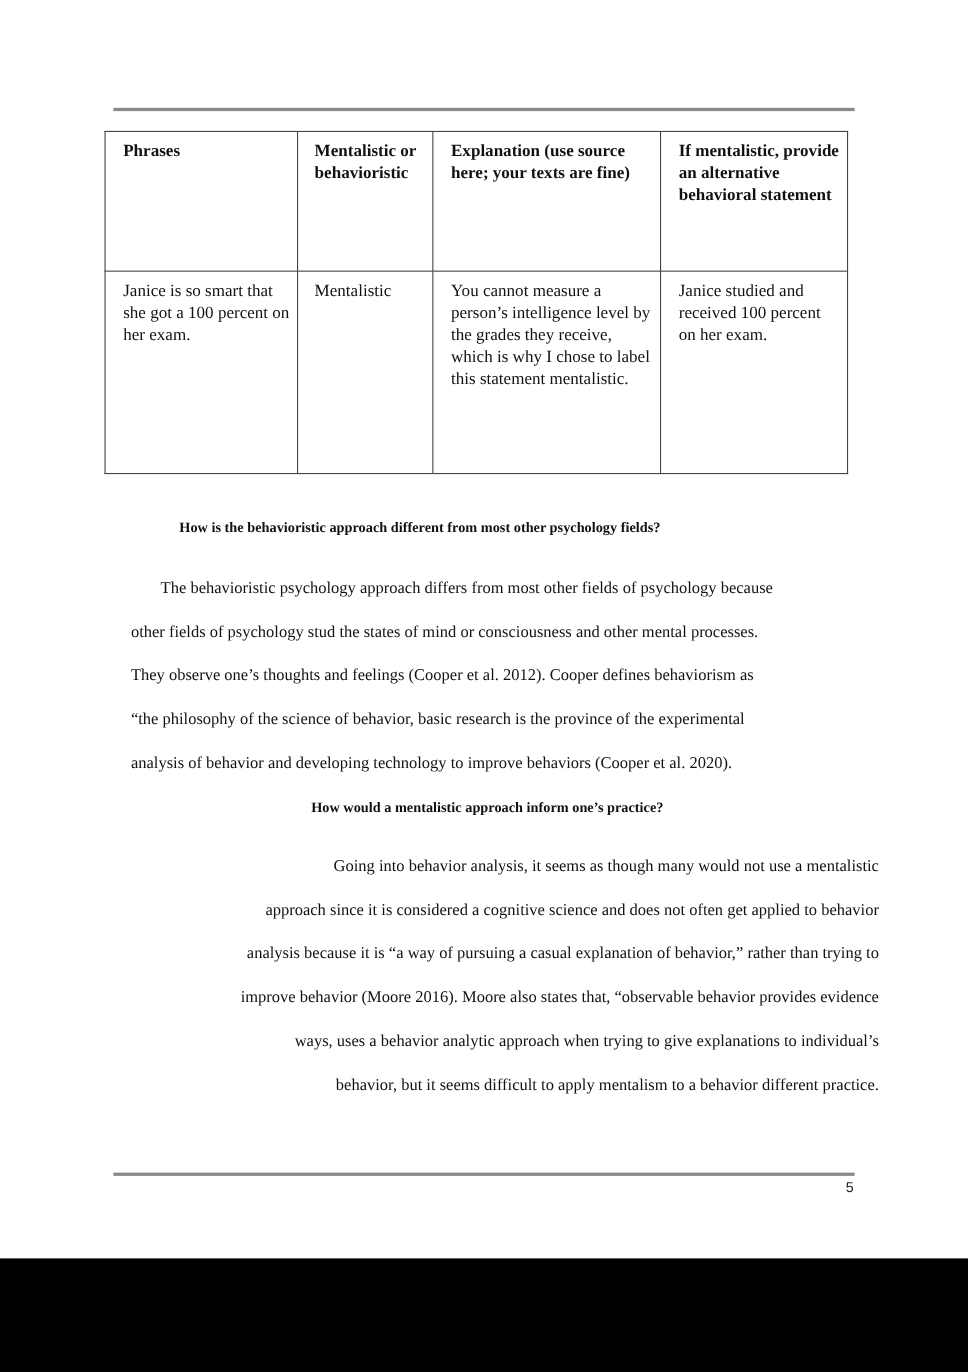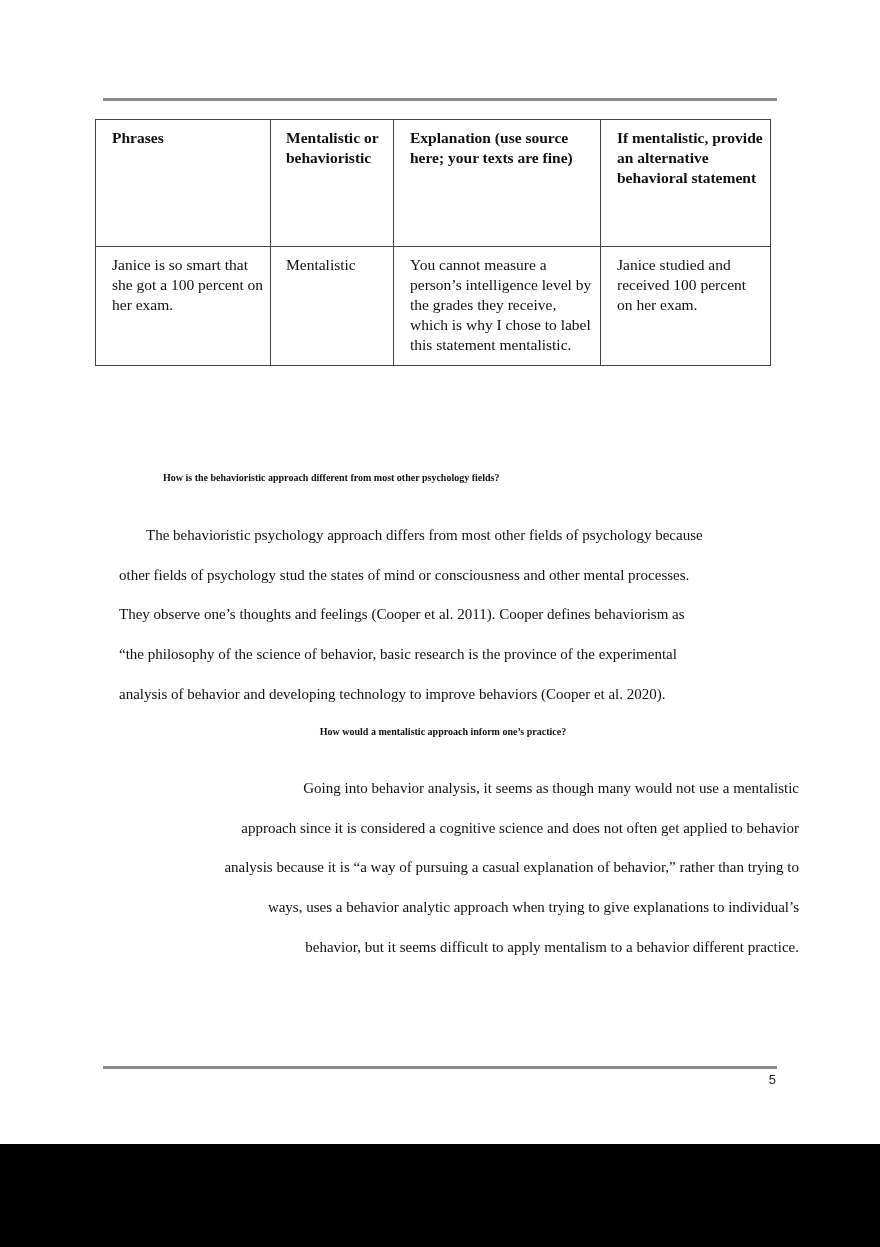--- a/index.html
+++ b/index.html
@@ -11,39 +11,39 @@
   .page { position: absolute; left: 0; top: 0; width: 880px; height: 1144px; background: #fff; }
   .bottom-band { position: absolute; left: 0; top: 1144px; width: 880px; height: 103px; background: #000; }
   .rule { position: absolute; left: 103px; width: 674px; height: 3px; background: #8a8a8a; }
   .rule.top { top: 98px; }
   .rule.bottom { top: 1066px; }
   .page-number {
     position: absolute; top: 1072px; right: 104px;
     font-family: "Liberation Sans", "DejaVu Sans", sans-serif; font-size: 13px; color: #222;
   }
   table.phrases {
-    position: absolute; left: 95px; top: 119px; width: 675px; height: 247px;
+    position: absolute; left: 95px; top: 119px; width: 675px; height: 312px;
     border-collapse: collapse; table-layout: fixed;
     font-size: 15.5px; line-height: 20px;
   }
   table.phrases th, table.phrases td {
     border: 1.5px solid #444; vertical-align: top; text-align: left;
     padding: 8px 6px 0 16px;
   }
   table.phrases th { font-weight: bold; height: 118px; }
   table.phrases td { font-weight: normal; }
   table.phrases col.c1 { width: 175px; }
   table.phrases col.c2 { width: 123px; }
   table.phrases col.c3 { width: 207px; }
   table.phrases col.c4 { width: 170px; }
   .col2 { padding-left: 15px !important; }
   .col3 { padding-left: 16px !important; }
   .heading {
     position: absolute; left: 103px; width: 680px; text-align: center;
-    font-weight: bold; font-size: 10px;
+    font-weight: bold; font-size: 13px;
   }
   .heading.h1 { top: 472px; left: 163px; width: auto; text-align: left; }
   .heading.h2 { top: 726px; }
   .para {
     position: absolute; left: 103px; width: 680px;
     font-size: 15px; line-height: 39.7px; margin: 16px;
   }
   .para .line { display: block; white-space: nowrap; }
   .para.p1 { top: 500px; }
   .para.p2 { top: 753px; text-align: right; }
@@ -78,30 +78,31 @@
         <td class="col3">You cannot measure a person’s intelligence level by the grades they receive, which is why I chose to label this statement mentalistic.</td>
         <td>Janice studied and received 100 percent on her exam.</td>
       </tr>
     </tbody>
   </table>
 
   <div class="heading h1">How is the behavioristic approach different from most other psychology fields?</div>
   <p class="para p1">
     <span class="line indent1">The behavioristic psychology approach differs from most other fields of psychology because</span>
     <span class="line">other fields of psychology stud the states of mind or consciousness and other mental processes.</span>
-    <span class="line">They observe one’s thoughts and feelings (Cooper et al. 2011). Cooper defines behaviorism as</span>
+    <span class="line">They observe one’s thoughts and feelings (Cooper et al. 2012). Cooper defines behaviorism as</span>
     <span class="line">“the philosophy of the science of behavior, basic research is the province of the experimental</span>
     <span class="line">analysis of behavior and developing technology to improve behaviors (Cooper et al. 2020).</span>
   </p>
 
   <div class="heading h2">How would a mentalistic approach inform one’s practice?</div>
   <p class="para p2">
     <span class="line indent2">Going into behavior analysis, it seems as though many would not use a mentalistic</span>
     <span class="line">approach since it is considered a cognitive science and does not often get applied to behavior</span>
     <span class="line">analysis because it is “a way of pursuing a casual explanation of behavior,” rather than trying to</span>
+    <span class="line">improve behavior (Moore 2016). Moore also states that, “observable behavior provides evidence</span>
     <span class="line">ways, uses a behavior analytic approach when trying to give explanations to individual’s</span>
     <span class="line">behavior, but it seems difficult to apply mentalism to a behavior different practice.</span>
   </p>
 
   <div class="rule bottom"></div>
   <div class="page-number">5</div>
 </div>
 
 <div class="bottom-band"></div>
 

